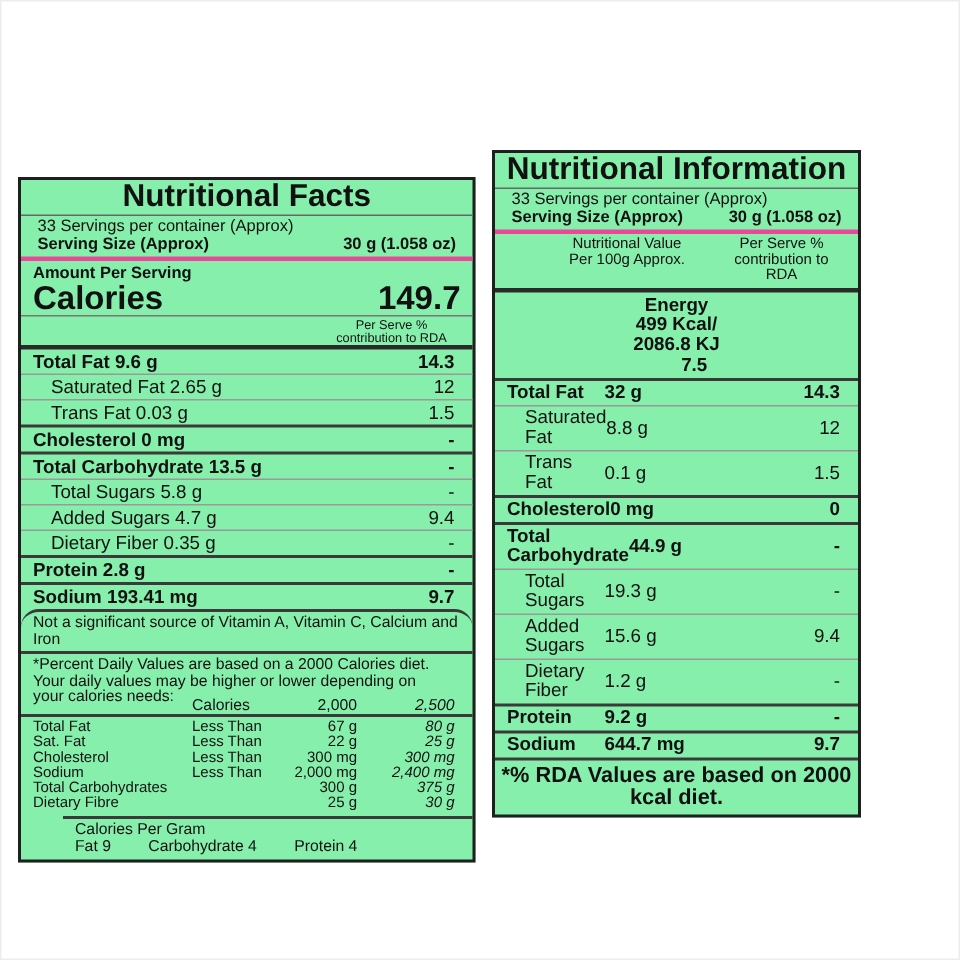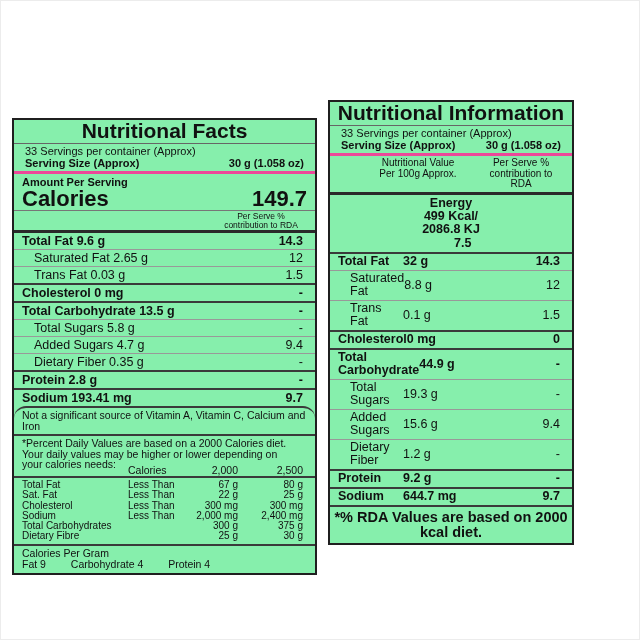--- a/index.html
+++ b/index.html
@@ -67,31 +67,31 @@
     padding:2px 8px;
     border-radius:12px;
   }
   .foot {
     border-top:2px solid #3a3a3a;
     font-size:10.5px; line-height:10.5px;
     padding:2px 8px 1px;
   }
   .dv-grid { display:grid; grid-template-columns:106px 58px 52px 1fr; }
   .dv-grid .r { text-align:right; }
-  .dv-grid .p { padding-right:4px; }
+  .dv-grid .p { padding-right:4px;font-style:italic; }
   .dv-head { margin-top:-5px; }
   .dv-table {
     border-top:2px solid #3a3a3a;
     padding:2px 8px;
     font-size:10px; line-height:10.3px;
   }
   .cpg {
     border-top:2px solid #3a3a3a;
     padding:2px 8px 3px;
-    font-size:10.5px; line-height:11px;
+    font-size:10.5px; line-height:11px;margin-left:28px;
   }
   .cpg .gap { margin-right:22px; }
 
   
   .hdr-row {
     display:flex;
     border-bottom:3px solid #2a2a2a;
     font-size:10px; line-height:10.5px;
     padding:2px 8px;
   }

